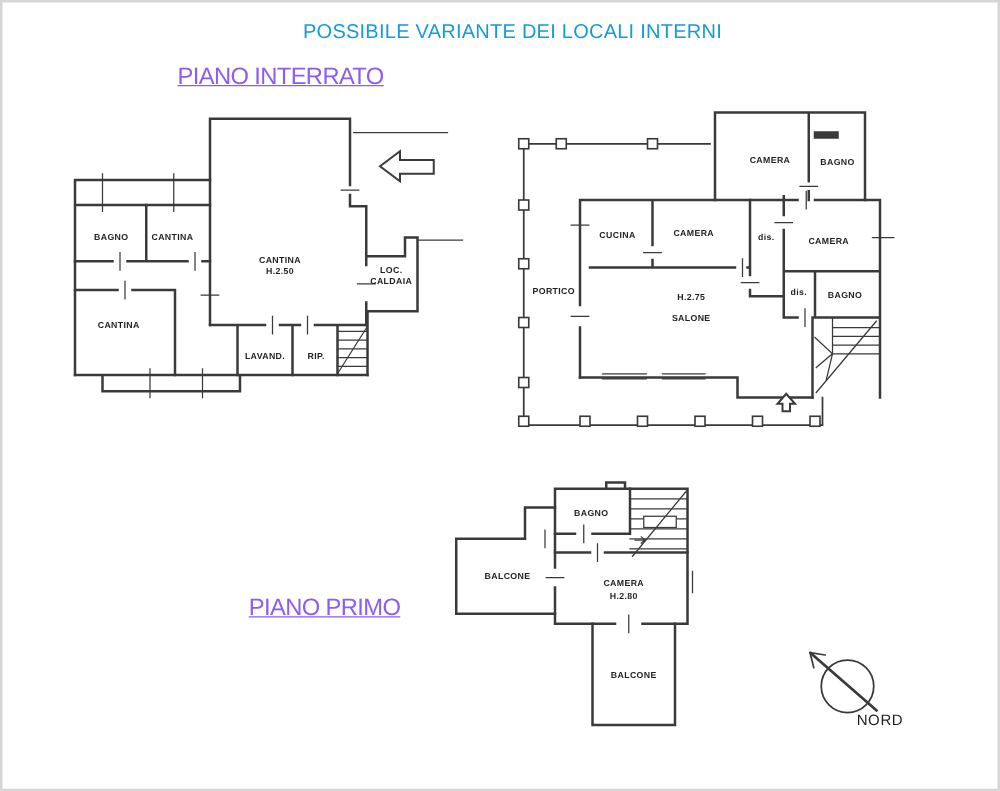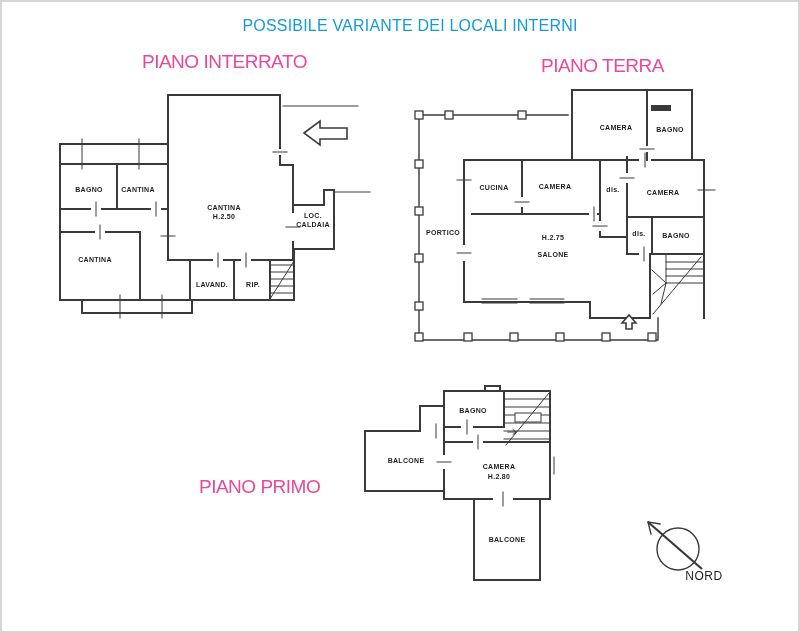--- a/index.html
+++ b/index.html
@@ -6,22 +6,22 @@
   .page {
     position:relative; width:800px; height:633px; box-sizing:border-box;
     background:#ffffff; border:2px solid #d6d6d6; overflow:hidden;
     font-family:"Liberation Sans", sans-serif;
   }
   .title {
     position:absolute; top:15px; left:0; width:100%; text-align:center;
     font-size:16px; font-weight:normal; letter-spacing:0.2px; color:#149bd9;padding-left:10px;
   }
   .floor-heading {
-    position:absolute; color:#ec4899; font-size:19px; font-weight:400;
-    letter-spacing:-0.5px; white-space:nowrap;
+    position:absolute; color:#8b5cf6; font-size:19px; font-weight:400;
+    letter-spacing:-0.5px; white-space:nowrap;text-decoration:underline;
   }
   #h-interrato { left:140px; top:49px; }
   #h-terra     { left:539px; top:53px; }
   #h-primo     { left:197px; top:474px; }
   svg.plans { position:absolute; left:0; top:0; }
   .w2 { stroke:#3a3a3a; stroke-width:2;   fill:none; stroke-linecap:square; }
   .w15{ stroke:#3a3a3a; stroke-width:1.4; fill:none; stroke-linecap:square; }
   .w1 { stroke:#3a3a3a; stroke-width:1;   fill:none; stroke-linecap:square; }
   .arrow { fill:#ffffff; stroke:#3a3a3a; stroke-width:1.6; stroke-linejoin:miter; }
   .col { fill:#ffffff; stroke:#3a3a3a; stroke-width:1.3; }
@@ -34,21 +34,20 @@
     letter-spacing:0.5px; text-anchor:middle;
   }
 </style>
 </head>
 <body>
 
 <div class="page">
 
   <div class="title" style="color: rgb(20, 155, 217);">POSSIBILE VARIANTE DEI LOCALI INTERNI</div>
   <div class="floor-heading" id="h-interrato">PIANO INTERRATO</div>
-  <div class="floor-heading" id="h-terra">PIANO TERRA</div>
   <div class="floor-heading" id="h-primo">PIANO PRIMO</div>
 
   <svg class="plans" width="800" height="633" viewBox="0 0 800 633">
 
     <g>
       <g class="w2">
 
         <path d="M166,258 V93 H278 V146 M278,154 V163 H291 M291,163 V210 M291,240 V258"></path>
 
         <path d="M166,142 H58 V298 M58,162 H166"></path>

